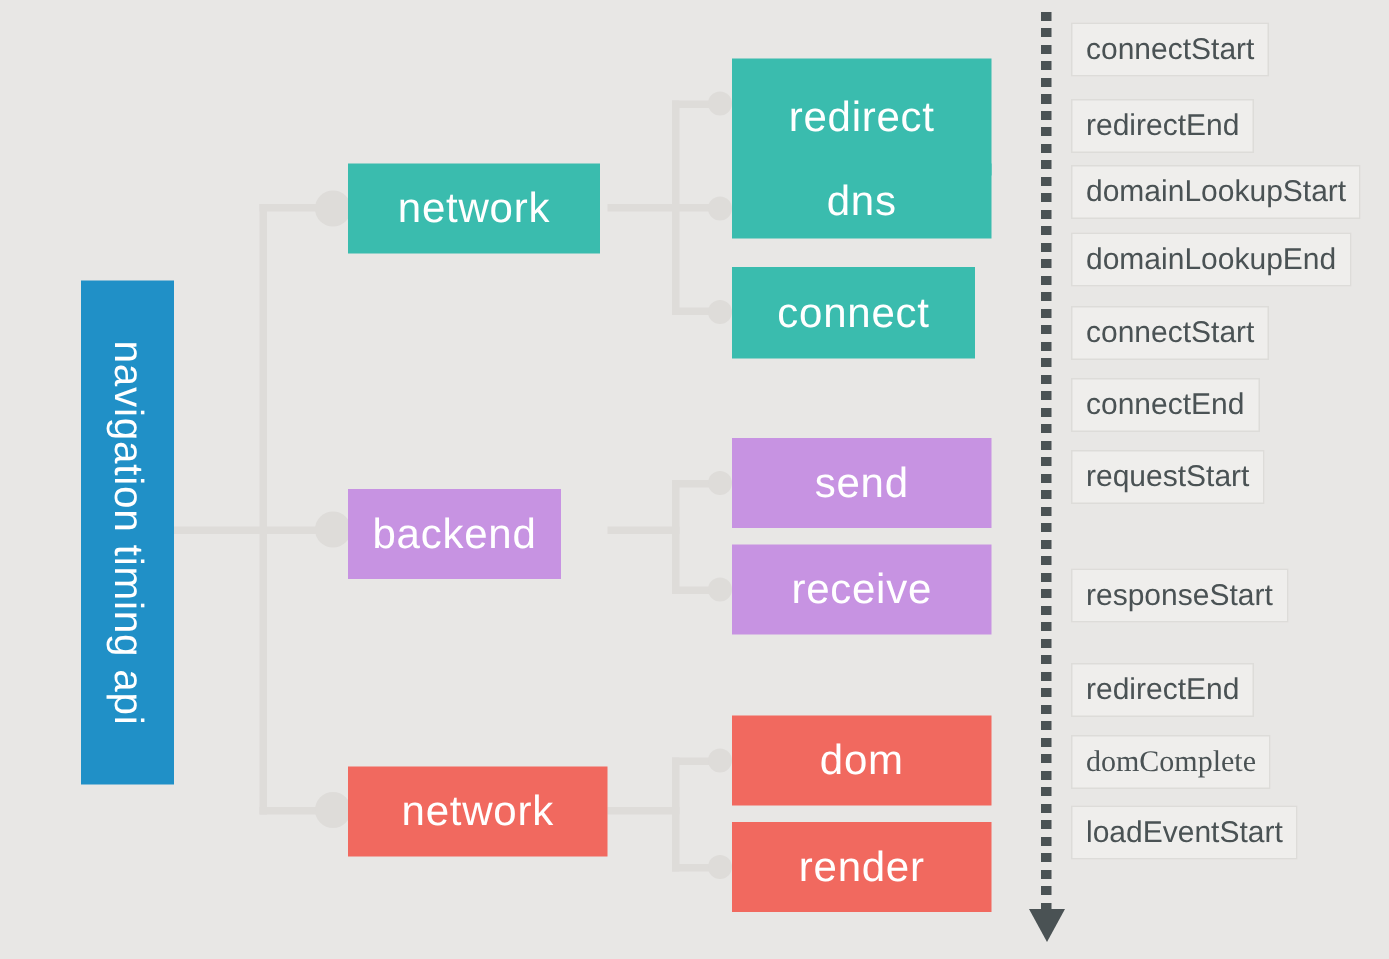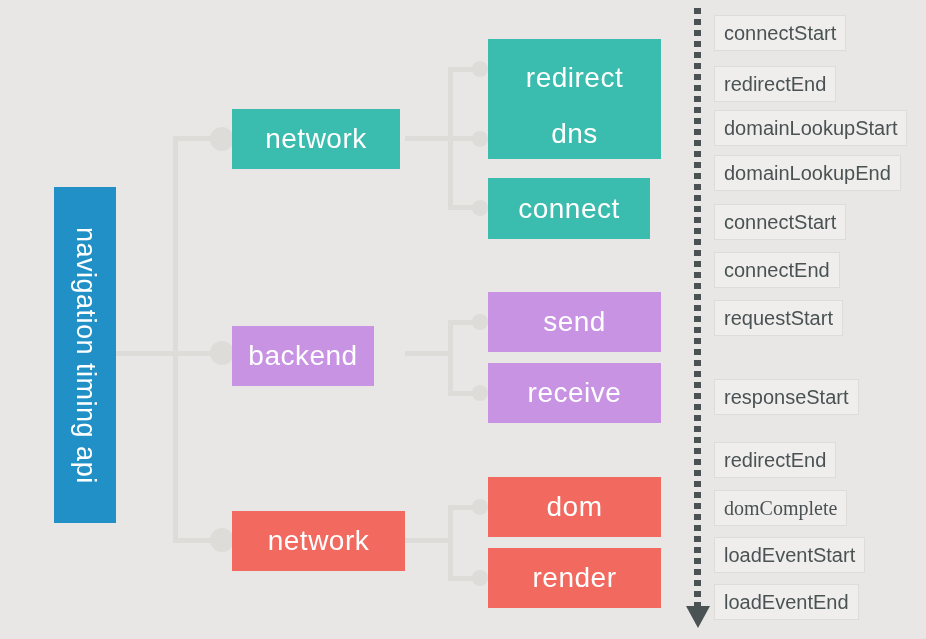--- a/index.html
+++ b/index.html
@@ -157,15 +157,14 @@
   <div class="event" style="top:66px;">redirectEnd</div>
   <div class="event" style="top:110px;">domainLookupStart</div>
   <div class="event" style="top:155px;">domainLookupEnd</div>
   <div class="event" style="top:204px;">connectStart</div>
   <div class="event" style="top:252px;">connectEnd</div>
   <div class="event" style="top:300px;">requestStart</div>
   <div class="event" style="top:347px;margin-top:32px;">responseStart</div>
   <div class="event" style="top:442px;">redirectEnd</div>
   <div class="event" style="top:490px;font-family:Liberation Serif, serif;">domComplete</div>
   <div class="event" style="top:537px;">loadEventStart</div>
-  <div class="event" style="top:584px;">loadEventEnd</div>
 
 </div>
 
 </body></html>

